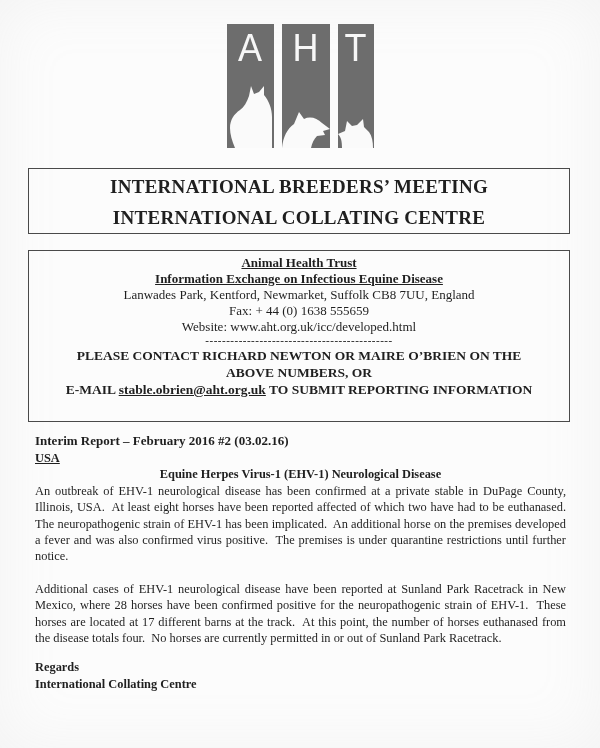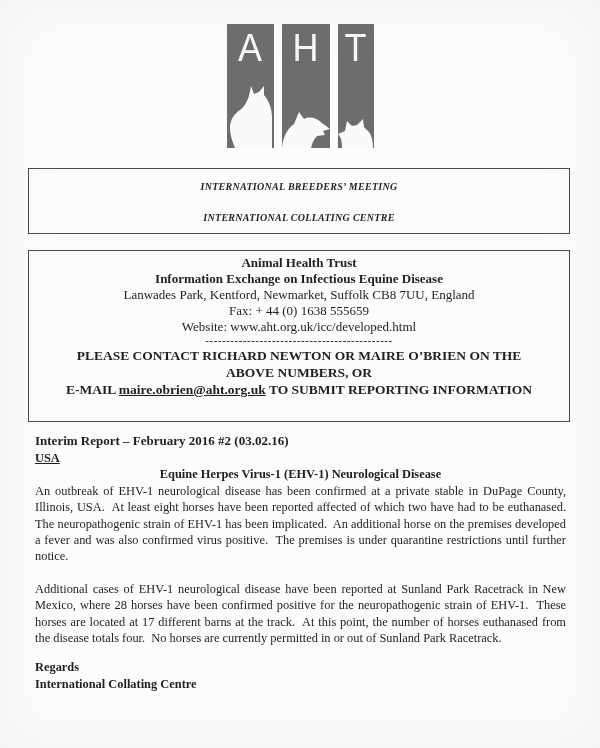--- a/index.html
+++ b/index.html
@@ -33,28 +33,28 @@
   .logo-animal{position:absolute;bottom:0;left:0;display:block;}
   
   .box{
     position:absolute;left:28px;width:542px;
     border:1px solid #4a4a4a;
     box-sizing:border-box;
     text-align:center;
   }
   .meeting-box{top:168px;height:66px;}
   .meeting-box .bm-line{
-    font-weight:bold;font-size:10px;line-height:15px;
-    letter-spacing:0.3px;margin:16px;font-style:italic;
+    font-weight:bold;font-size:19px;line-height:15px;
+    letter-spacing:0.3px;margin:16px;
   }
   .meeting-box .bm-line.first{margin-top:10px;}
   .meeting-box .bm-line.second{margin-top:15px;}
   .contact-box{top:250px;height:172px;padding-top:4px;}
   .cb-line{font-size:13px;line-height:16px;margin:0;white-space:pre-wrap;}
-  .cb-bold{font-weight:bold;}
+  .cb-bold{font-weight:bold;text-decoration:underline;}
   .cb-divider{
     font-size:11px;line-height:11px;font-weight:bold;
     letter-spacing:0.5px;margin:0;color:#2a2a2a;
   }
   .cb-contact{
     font-weight:bold;font-size:13.5px;line-height:17px;
     margin:1px 0 0 0;padding:0 28px;white-space:pre-wrap;
   }
   .cb-email-line{
     font-weight:bold;font-size:13.5px;line-height:17px;
@@ -111,21 +111,21 @@
   </div>
 
   <div class="box contact-box">
     <p class="cb-line cb-bold">Animal Health Trust</p>
     <p class="cb-line cb-bold">Information Exchange on Infectious Equine Disease</p>
     <p class="cb-line">Lanwades Park, Kentford, Newmarket, Suffolk CB8 7UU, England</p>
     <p class="cb-line">Fax: + 44 (0) 1638 555659</p>
     <p class="cb-line">Website: www.aht.org.uk/icc/developed.html</p>
     <p class="cb-divider">---------------------------------------------</p>
     <p class="cb-contact">PLEASE CONTACT RICHARD NEWTON OR MAIRE O’BRIEN ON THE ABOVE NUMBERS, OR</p>
-    <p class="cb-email-line"><span>E-MAIL </span><span class="email-link">maire.obrien@aht.org.uk</span><span> TO SUBMIT REPORTING INFORMATION</span></p>
+    <p class="cb-email-line"><span>E-MAIL </span><span class="email-link">stable.obrien@aht.org.uk</span><span> TO SUBMIT REPORTING INFORMATION</span></p>
   </div>
 
   <p class="interim-title">Interim Report – February 2016 #2 (03.02.16)</p>
 
   <div class="report-body">
     <p class="country">USA</p>
     <p class="disease-heading">Equine Herpes Virus-1 (EHV-1) Neurological Disease</p>
     <p class="para">An outbreak of EHV-1 neurological disease has been confirmed at a private stable in DuPage County, Illinois, USA.  At least eight horses have been reported affected of which two have had to be euthanased.  The neuropathogenic strain of EHV-1 has been implicated.  An additional horse on the premises developed a fever and was also confirmed virus positive.  The premises is under quarantine restrictions until further notice.</p>
     <p class="para second">Additional cases of EHV-1 neurological disease have been reported at Sunland Park Racetrack in New Mexico, where 28 horses have been confirmed positive for the neuropathogenic strain of EHV-1.  These horses are located at 17 different barns at the track.  At this point, the number of horses euthanased from the disease totals four.  No horses are currently permitted in or out of Sunland Park Racetrack.</p>
     <div class="signoff">

